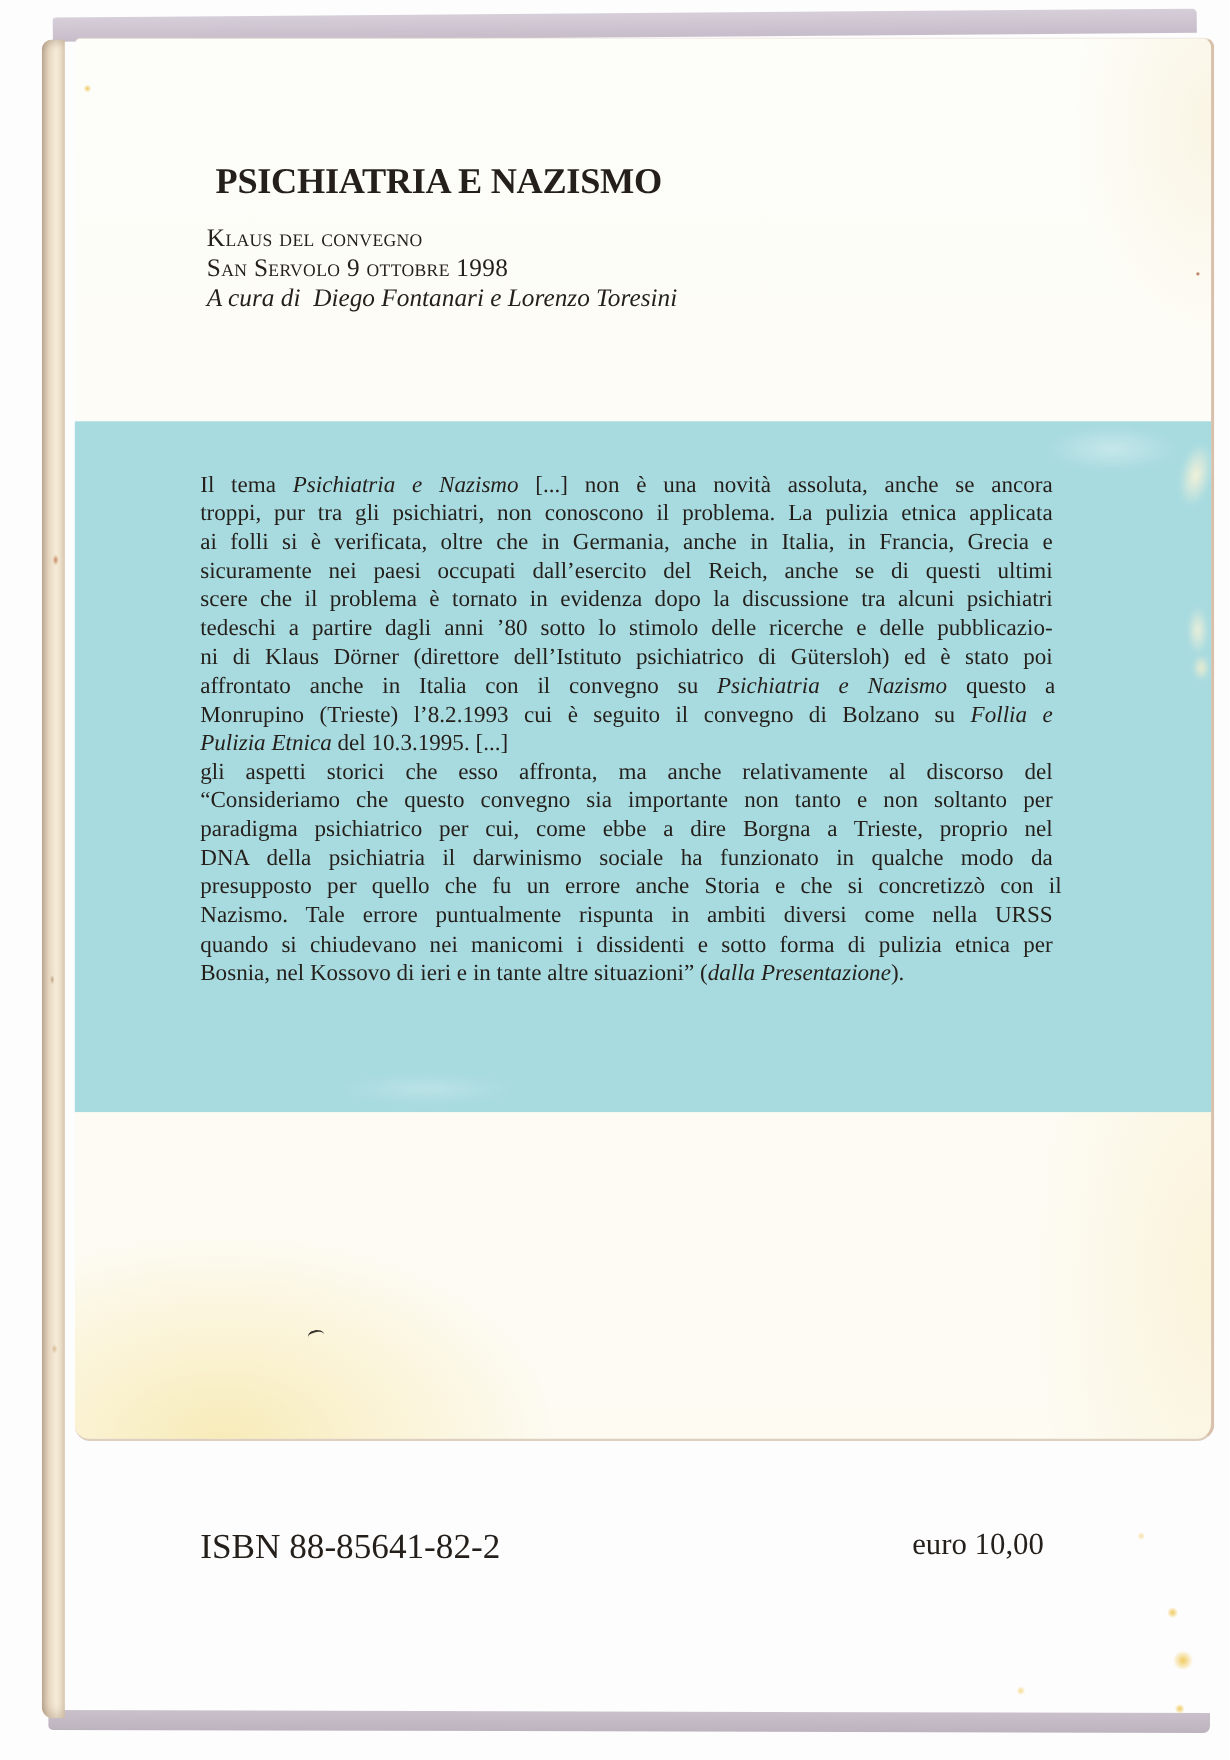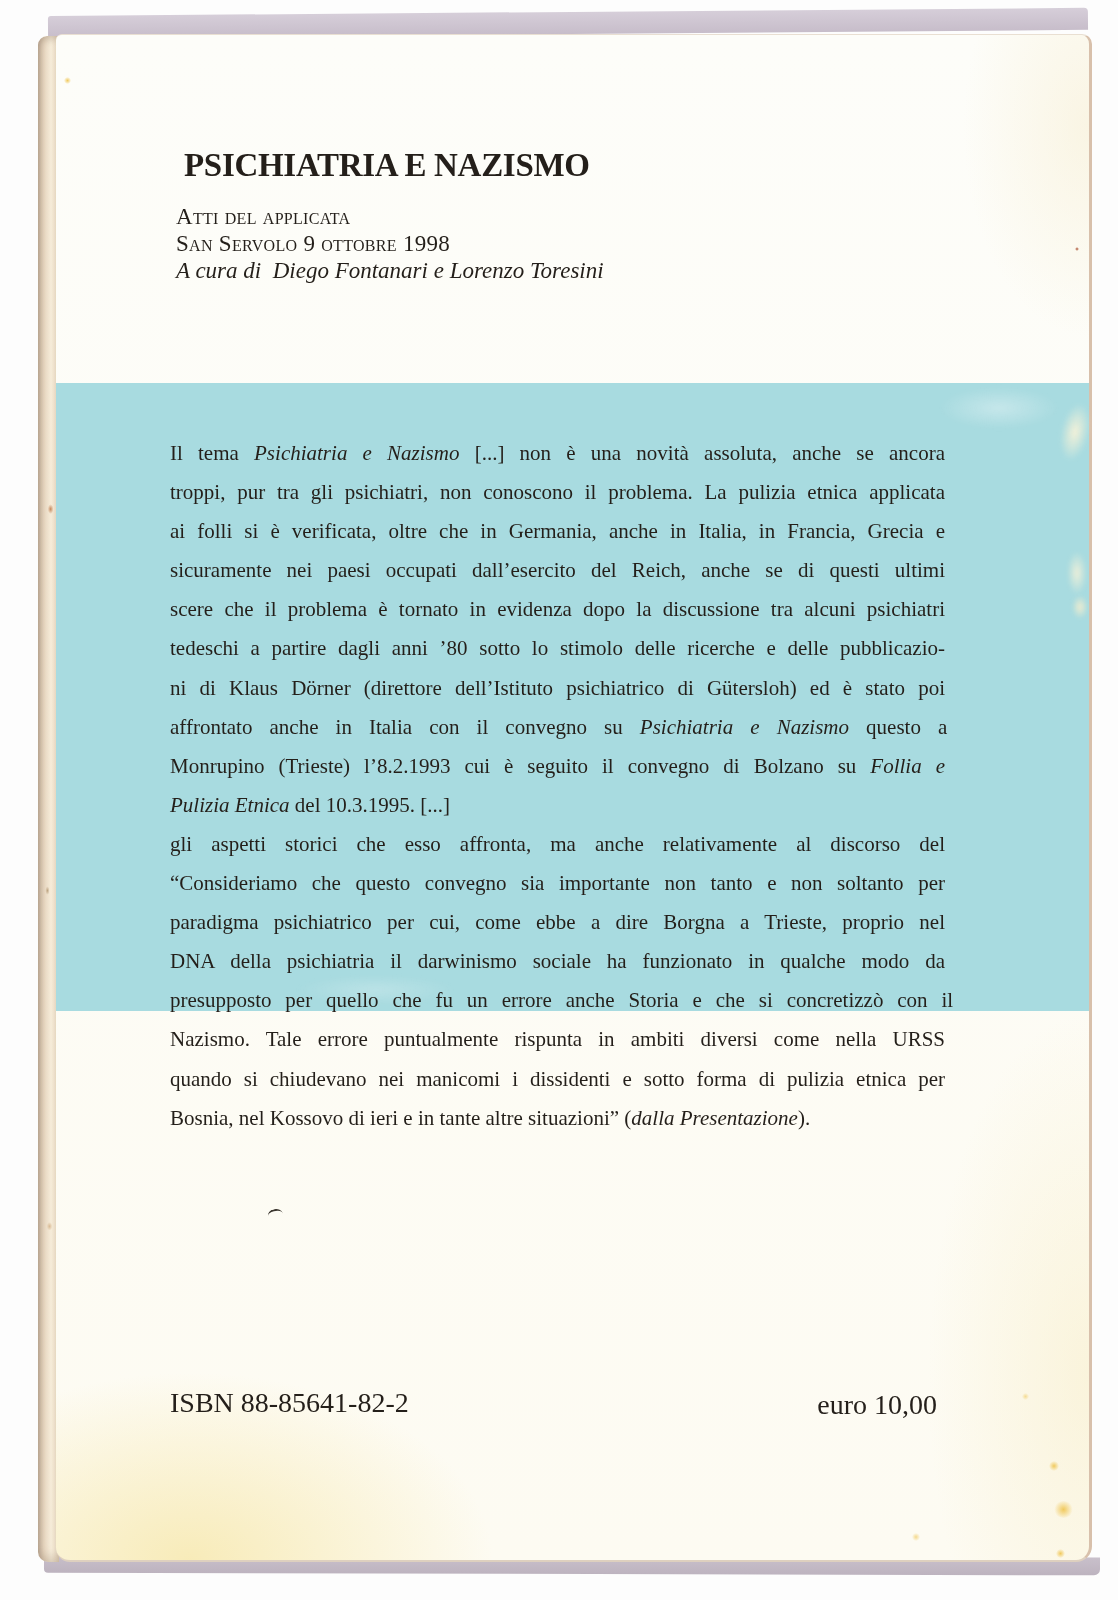--- a/index.html
+++ b/index.html
@@ -28,21 +28,21 @@
     border-radius:9px 0 0 10px;
     background:
       radial-gradient(4px 7px at 60% 31%,rgba(186,112,62,.8),rgba(186,112,62,0) 70%),
       radial-gradient(3px 6px at 45% 56%,rgba(168,138,98,.7),rgba(168,138,98,0) 70%),
       radial-gradient(4px 6px at 55% 78%,rgba(196,150,96,.55),rgba(196,150,96,0) 70%),
       linear-gradient(to right,#c9b7a4 0%,#e6d5bf 28%,#f6ecd9 62%,#eedfc8 100%);
     box-shadow:inset 0 4px 6px rgba(120,95,70,.25), inset 0 -6px 8px rgba(120,95,70,.2);
   }
   
   .cover{
-    position:absolute;left:56px;top:34px;width:1036px;height:1528px;
+    position:absolute;left:68px;top:34px;width:1036px;height:1276px;
     box-sizing:border-box;
     border-top:1px solid #e9dfd2;
     border-right:3px solid #d8c0ab;
     border-bottom:2px solid #ded0bf;
     border-radius:6px 10px 16px 14px;
     background:
       radial-gradient(420px 260px at 13% 100%,rgba(246,230,166,.75),rgba(246,230,166,0) 72%),
       radial-gradient(230px 520px at 100% 88%,rgba(247,236,196,.5),rgba(247,236,196,0) 70%),
       radial-gradient(180px 300px at 100% 6%,rgba(247,238,210,.55),rgba(247,238,210,0) 70%),
       linear-gradient(#fdfdf9,#fdfbf2);
@@ -50,35 +50,35 @@
   .header{position:absolute;left:120px;top:112px;}
   .title{
     font-weight:bold;font-size:33px;line-height:36px;letter-spacing:-.3px;
     margin:0 0 20px 8px;white-space:nowrap;
   }
   .sub{font-variant:small-caps;font-size:23px;line-height:27px;letter-spacing:.3px;}
   .editors{font-style:italic;font-size:23px;line-height:28px;white-space:pre-wrap;}
   
   .band{position:absolute;left:0;top:348px;width:100%;height:628px;background:#a8dbe0;}
   .blurb{position:absolute;left:114px;top:44px;width:775px;font-size:21px;}
-  .blurb-line{white-space:nowrap;height:26.1px;line-height:26.1px;margin-top:13px;}
+  .blurb-line{white-space:nowrap;height:26.1px;line-height:26.1px;}
   .blurb-line .it{font-style:italic;}
   .scuff{position:absolute;filter:blur(2px);}
   .scuff.s1{right:0;top:20px;width:28px;height:58px;transform:rotate(12deg);
     background:radial-gradient(closest-side,rgba(249,243,216,.95),rgba(249,243,216,0));}
   .scuff.s2{right:2px;top:168px;width:20px;height:44px;
     background:radial-gradient(closest-side,rgba(249,243,216,.85),rgba(249,243,216,0));}
   .scuff.s3{right:1px;top:212px;width:16px;height:24px;
     background:radial-gradient(closest-side,rgba(250,240,205,.9),rgba(250,240,205,0));}
   .scuff.s4{right:30px;top:4px;width:120px;height:42px;
     background:radial-gradient(closest-side,rgba(255,255,255,.35),rgba(255,255,255,0));}
   .scuff.s5{left:240px;bottom:6px;width:160px;height:30px;
     background:radial-gradient(closest-side,rgba(255,255,255,.22),rgba(255,255,255,0));}
   
-  .isbn{position:absolute;left:114px;top:1352px;font-size:28px;}
+  .isbn{position:absolute;left:114px;top:1352px;font-size:32px;}
   .price{position:absolute;right:152px;top:1354px;font-size:28px;}
   
   .spot{position:absolute;border-radius:50%;
     background:radial-gradient(circle,rgba(240,199,86,.95),rgba(240,199,86,0) 72%);}
   .spot.p1{left:8px;top:42px;width:7px;height:7px;}
   .spot.p2{left:993px;top:1426px;width:10px;height:10px;}
   .spot.p3{left:998px;top:1466px;width:19px;height:17px;}
   .spot.p4{left:1000px;top:1514px;width:9px;height:9px;}
   .spot.p5{left:856px;top:1498px;width:8px;height:8px;opacity:.7;}
   .spot.p6{left:966px;top:1358px;width:7px;height:7px;opacity:.6;}
@@ -93,21 +93,21 @@
 <div class="photo" style="color: rgb(36, 31, 26);">
 
   <div class="top-edge"></div>
   <div class="bottom-shadow"></div>
   <div class="spine"></div>
 
   <div class="cover">
 
     <div class="header">
       <div class="title">PSICHIATRIA E NAZISMO</div>
-      <div class="sub">Atti del applicata</div>
+      <div class="sub">Klaus del convegno</div>
       <div class="sub">San Servolo 9 ottobre 1998</div>
       <div class="editors">A cura di  Diego Fontanari e Lorenzo Toresini</div>
     </div>
 
     <div class="band" style="background-color: rgb(168, 219, 224);">
       <div class="scuff s4"></div>
       <div class="scuff s1"></div>
       <div class="scuff s2"></div>
       <div class="scuff s3"></div>
       <div class="scuff s5"></div>

